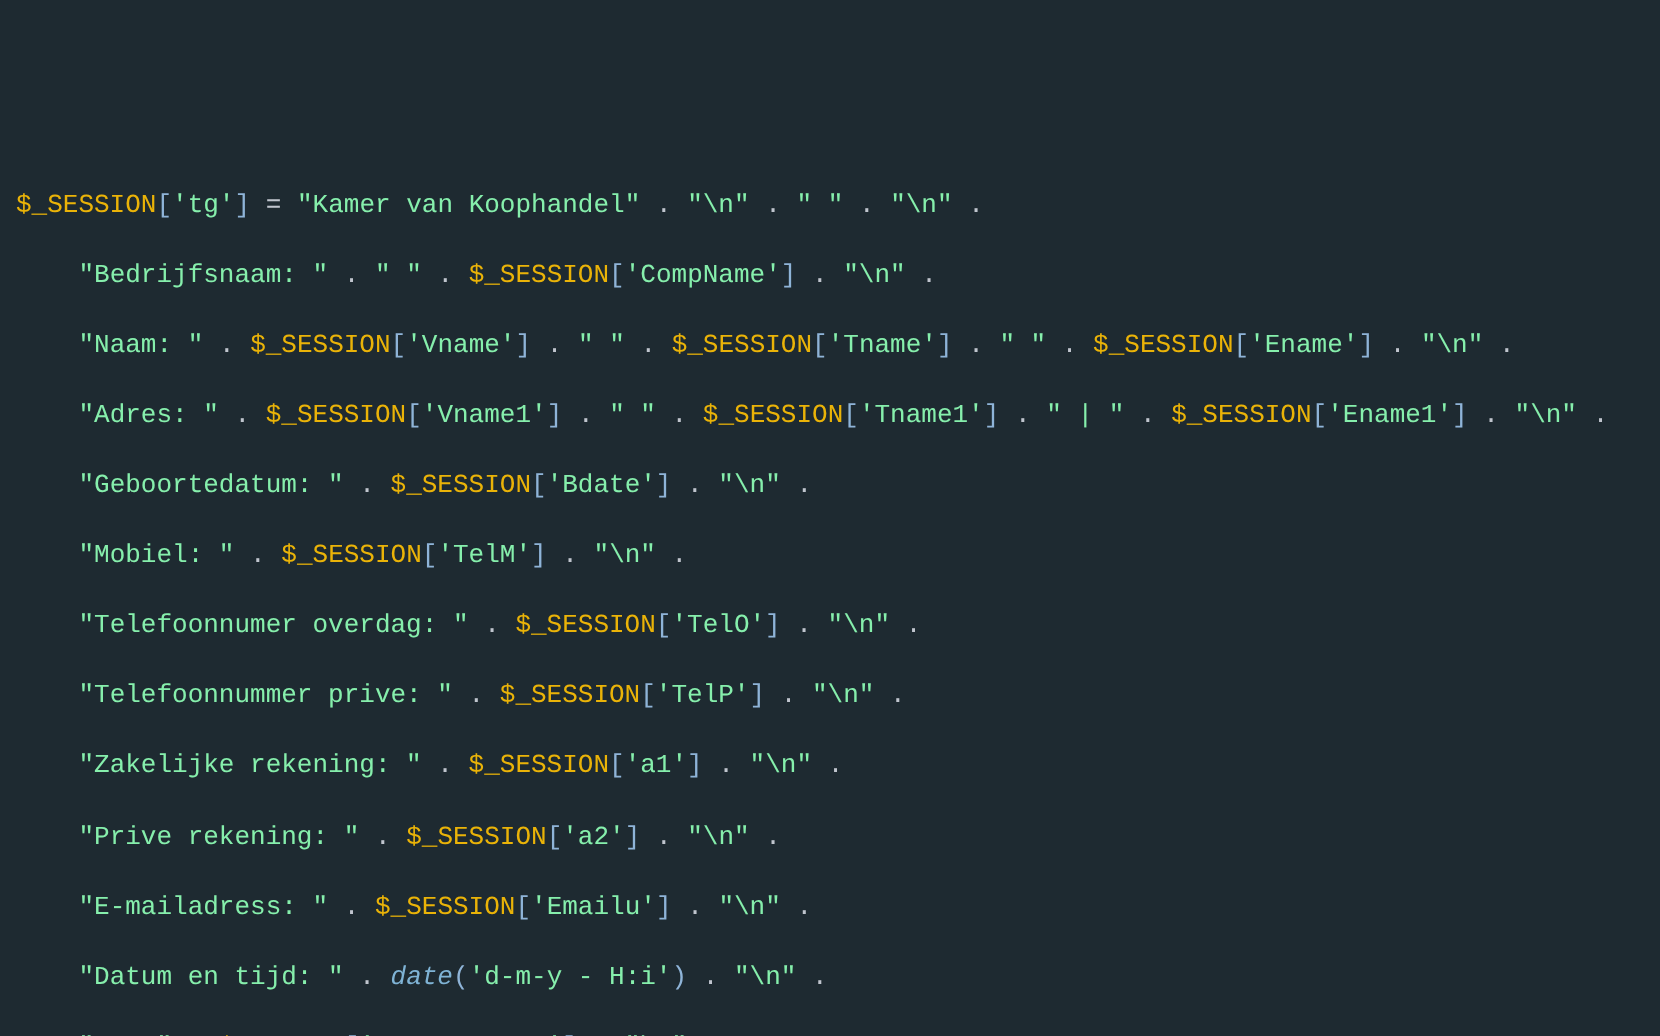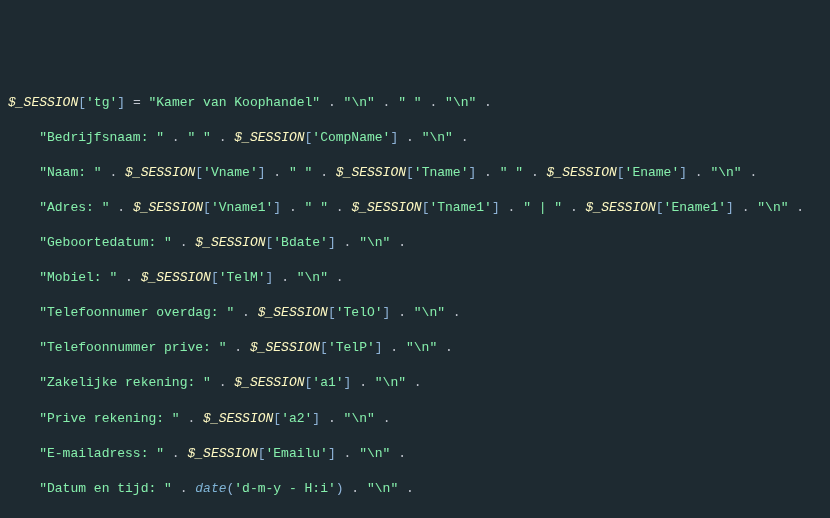--- a/index.html
+++ b/index.html
@@ -10,21 +10,21 @@
     font-size: 13px;
     line-height: 1.35;
     color: #c0c5ce;
     white-space: pre;
     overflow: hidden;
     width: 830px;
     height: 518px;
     box-sizing: border-box;
   }
   .line { display: block; }          
-  .vi  { color: #fef9c3; font-style: italic; } 
+  .vi  { color: #eab308; } 
   .k   { color: #8fb4d8; }
   .s   { color: #86efac; }          
   .p   { color: #c0c5ce; }          
   .f   { color: #7fb3d5; font-style: italic; }          
   .op  { color: #c0c5ce; }
 </style>
 </head>
 <body>
 
 

